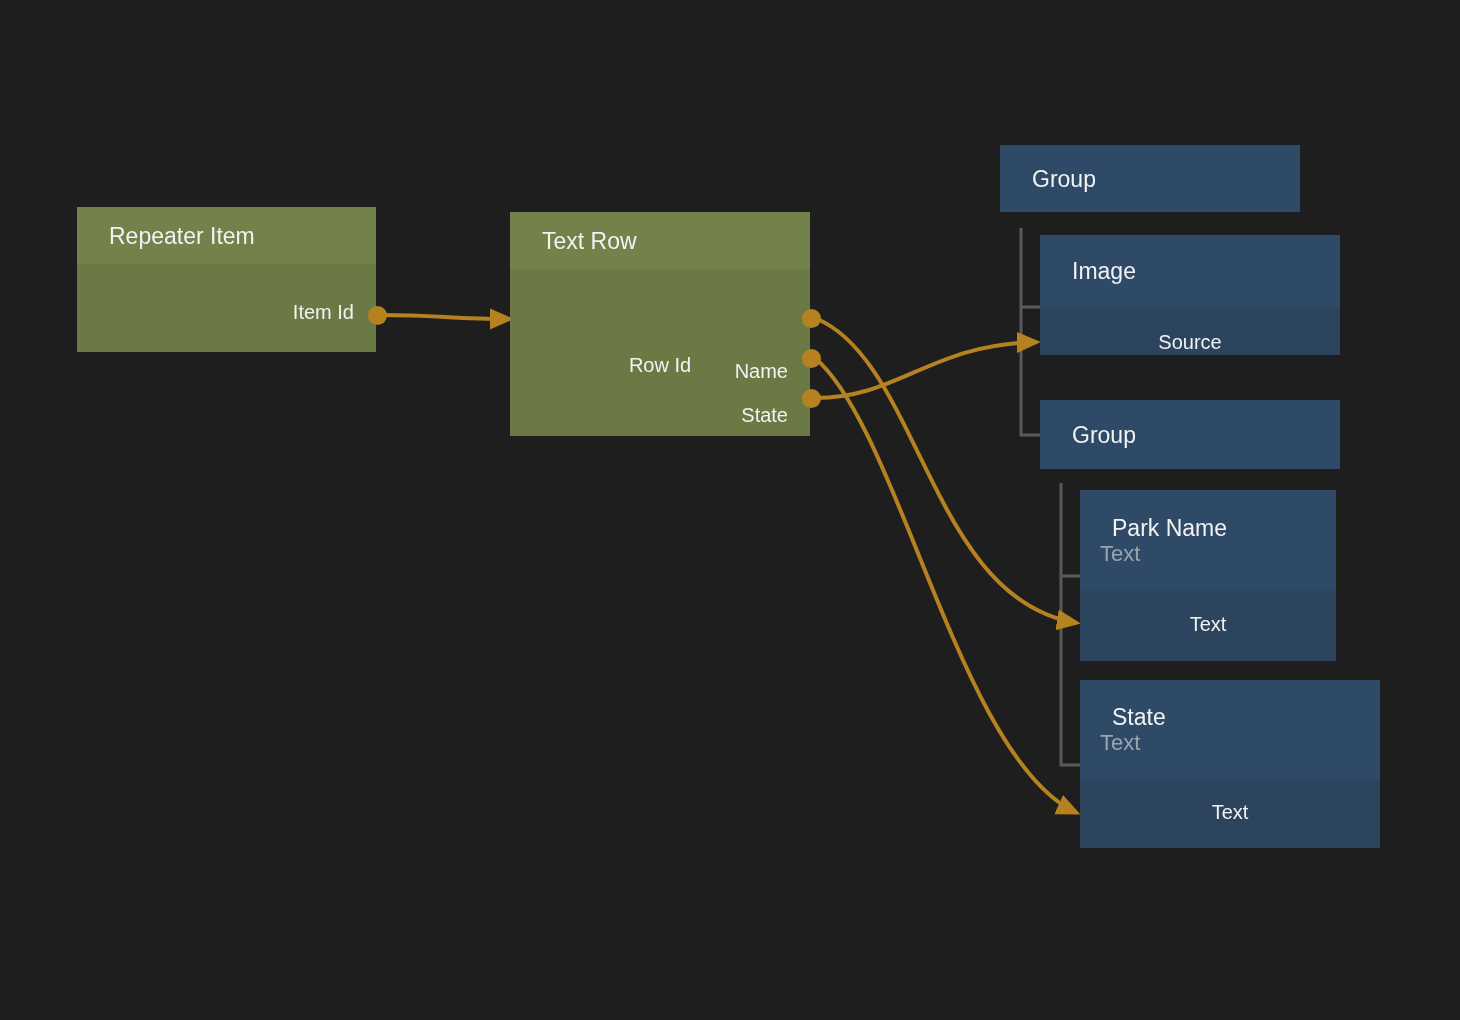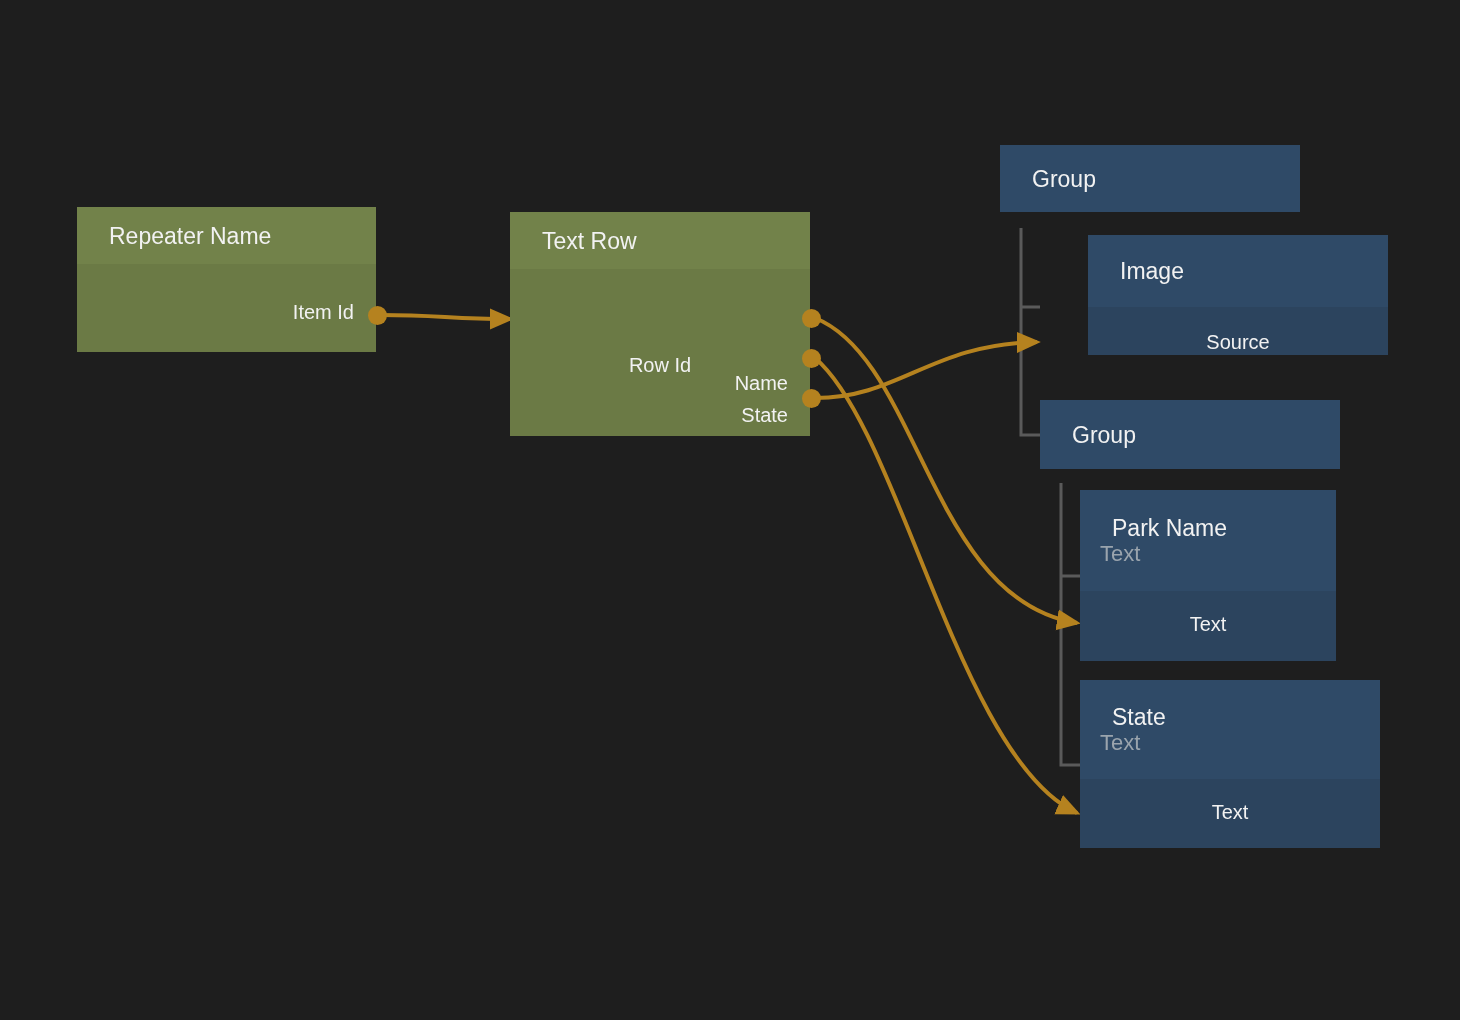--- a/index.html
+++ b/index.html
@@ -119,60 +119,60 @@
 
     <path fill="none" stroke="#b5821f" stroke-width="4" marker-end="url(#arrow)" d="M 815 398 C 900 398, 930 344, 1037 342"></path>
 
     <path fill="none" stroke="#b5821f" stroke-width="4" marker-end="url(#arrow)" d="M 815 318 C 920 360, 930 600, 1077 623"></path>
 
     <path fill="none" stroke="#b5821f" stroke-width="4" marker-end="url(#arrow)" d="M 815 358 C 900 430, 960 760, 1077 813"></path>
   </svg>
 
   <div class="node green" style="left:77px; top:207px; width:299px; height:145px;">
     <div class="node-header" style="height:57px;">
-      <div class="node-title">Repeater Name</div>
+      <div class="node-title">Repeater Item</div>
     </div>
     <div class="node-body" style="height:88px;">
       <div class="port-row out" style="top:28px;">
         <span class="port-label">Item Id</span>
       </div>
     </div>
   </div>
   <span class="port-dot" style="left:368px; top:306px;"></span>
 
   <div class="node green" style="left:510px; top:212px; width:300px; height:224px;">
     <div class="node-header" style="height:57px;">
       <div class="node-title">Text Row</div>
     </div>
     <div class="node-body" style="height:167px;">
       <div class="port-row in" style="top:76px;">
         <span class="port-label">Row Id</span>
       </div>
-      <div class="port-row out" style="top:94px;">
+      <div class="port-row out" style="top:82px;">
         <span class="port-label">Name</span>
       </div>
       <div class="port-row out" style="top:126px;">
         <span class="port-label">State</span>
       </div>
       <div class="port-row out" style="top:166px;">
         
       </div>
     </div>
   </div>
   <span class="port-dot" style="left:802px; top:309px;"></span>
   <span class="port-dot" style="left:802px; top:349px;"></span>
   <span class="port-dot" style="left:802px; top:389px;"></span>
 
   <div class="node blue" style="left:1000px; top:145px; width:300px; height:67px;">
     <div class="node-header" style="height:67px;">
       <div class="node-title">Group</div>
     </div>
   </div>
 
-  <div class="node blue" style="left:1040px; top:235px; width:300px; height:120px;margin-left:48px;">
+  <div class="node blue" style="left:1040px; top:235px; width:300px; height:120px;">
     <div class="node-header" style="height:72px;">
       <div class="node-title">Image</div>
     </div>
     <div class="node-body" style="height:71px;">
       <div class="port-row in" style="top:15px;">
         <span class="port-label">Source</span>
       </div>
     </div>
   </div>
 

